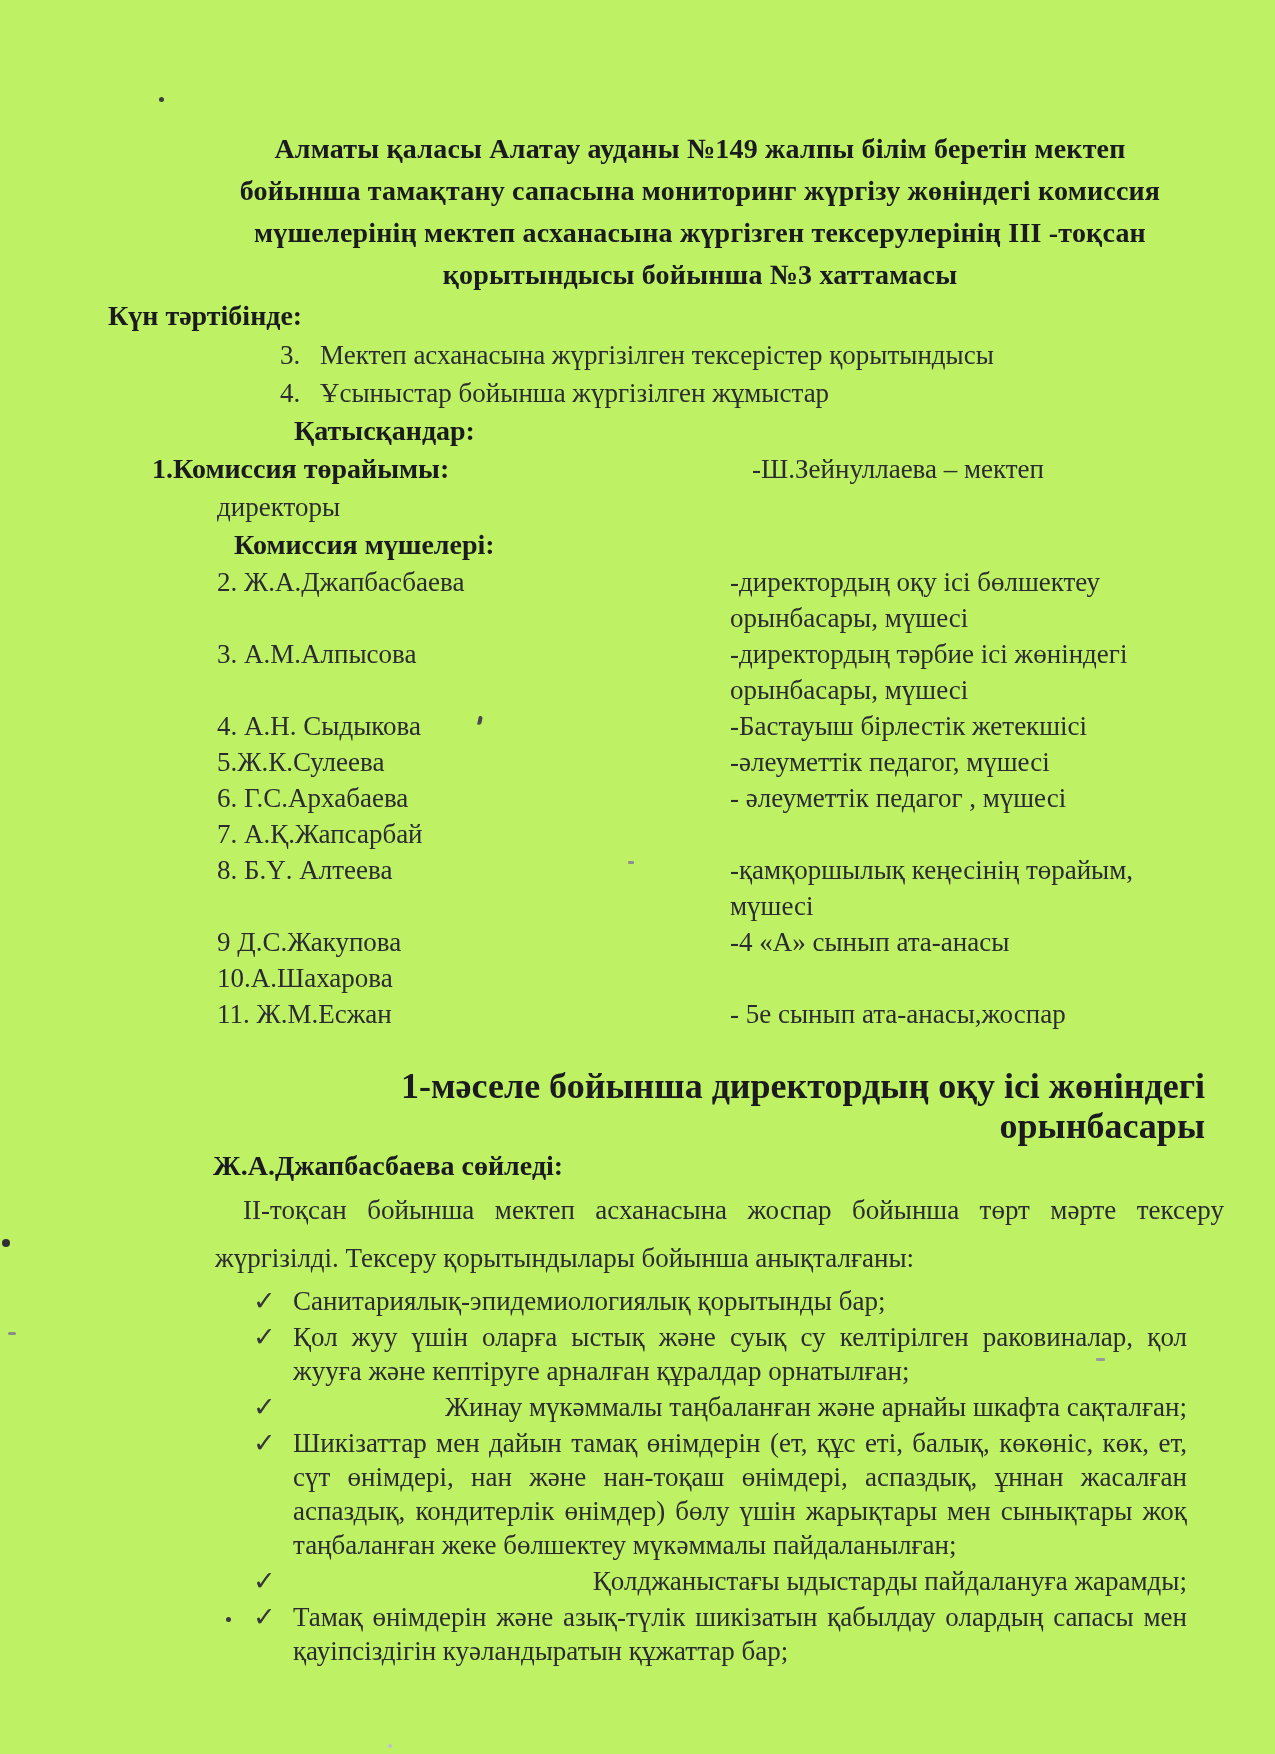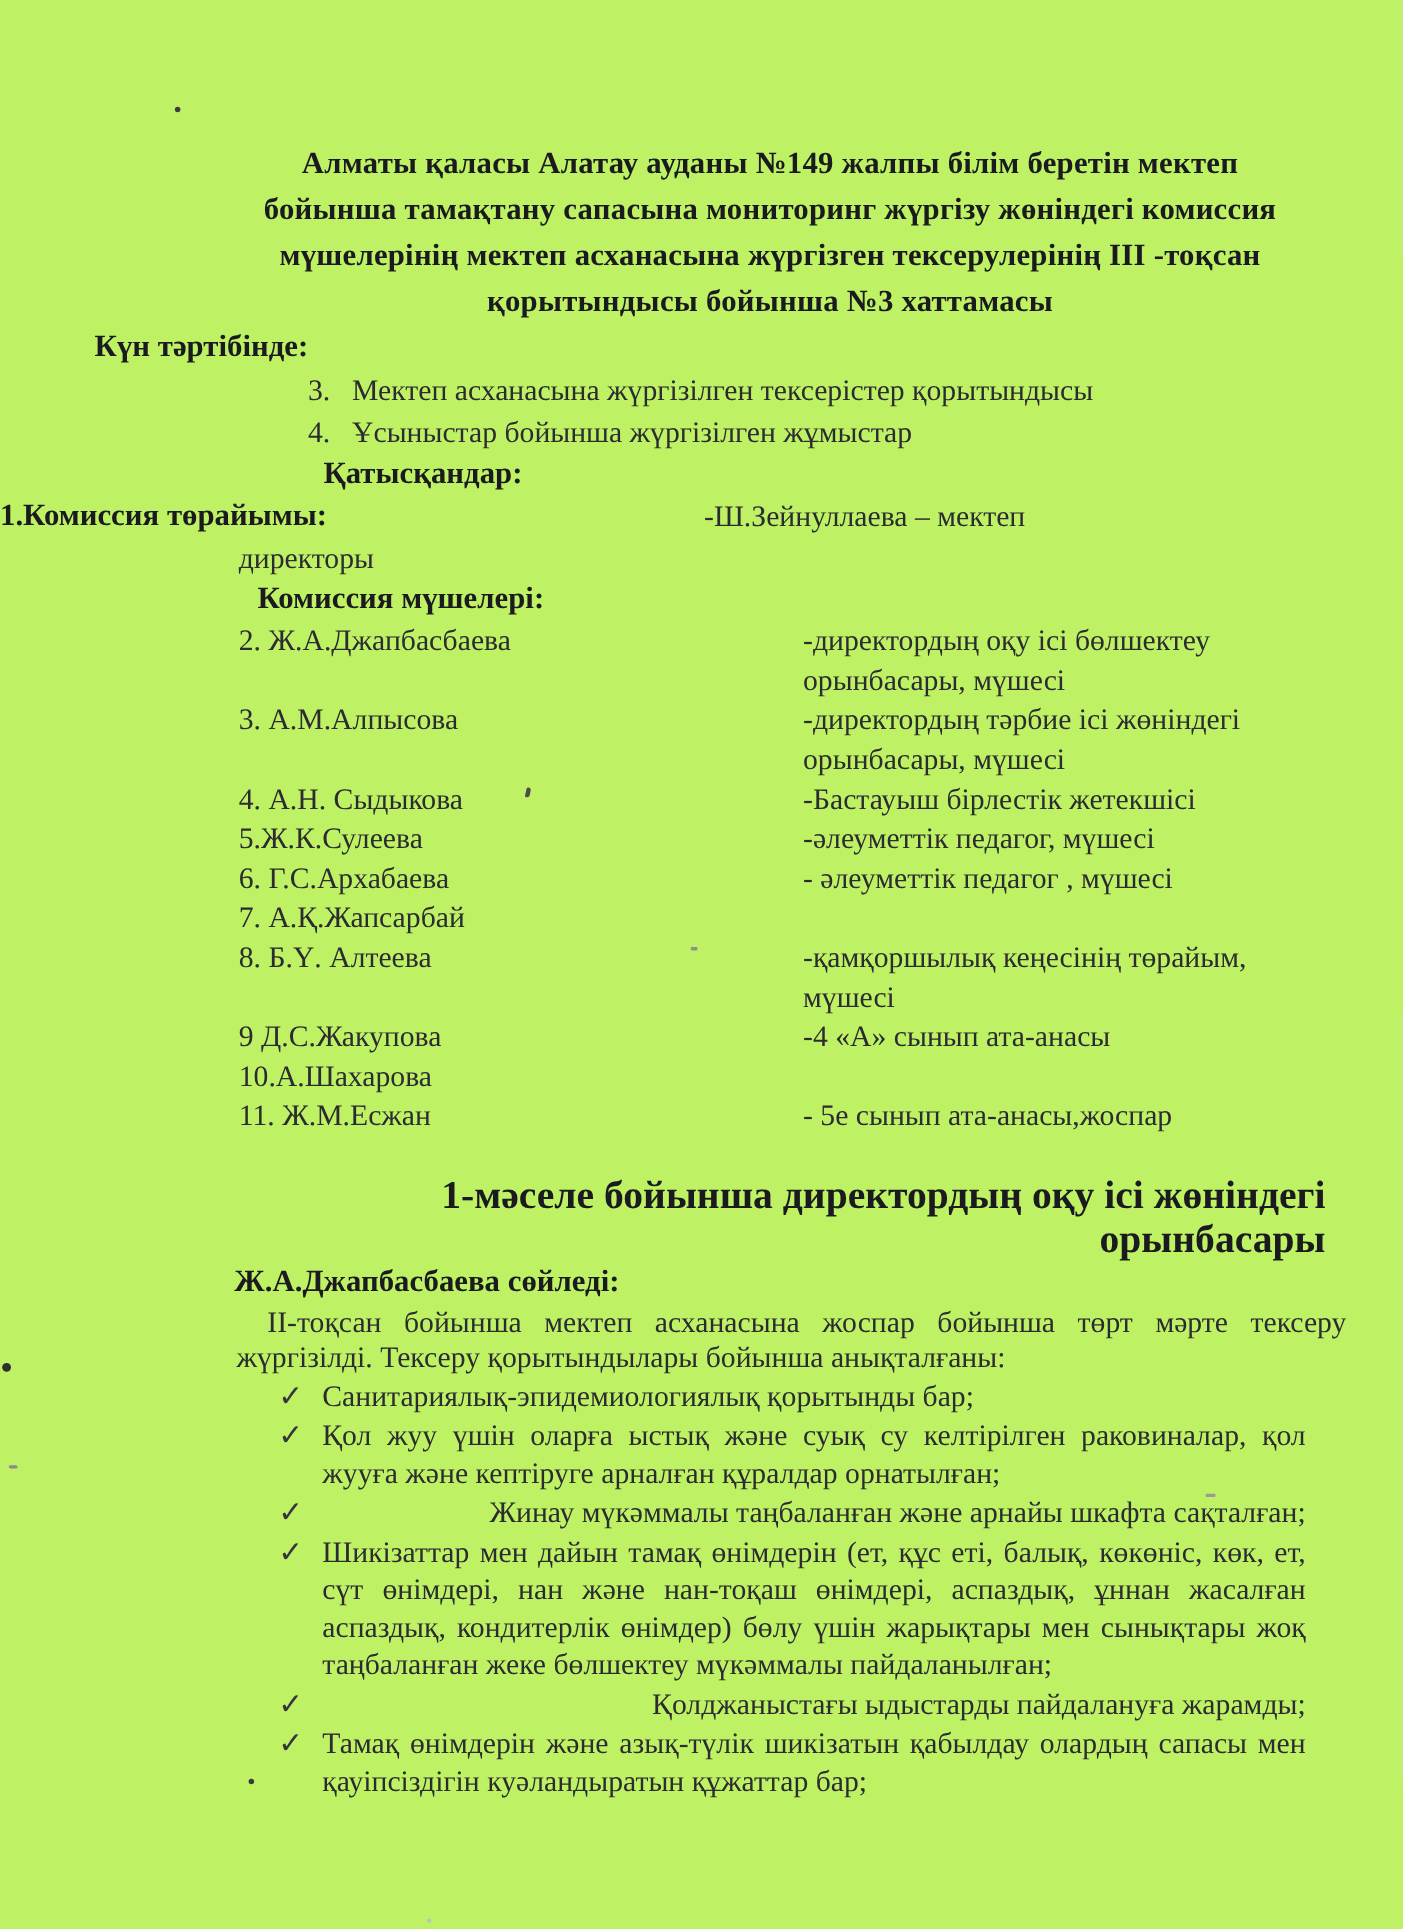--- a/index.html
+++ b/index.html
@@ -20,27 +20,27 @@
     margin:128px 0 0 195px;
     width:1010px;
     text-align:center;
     font-weight:bold;
     color:#1a1a1f;
     font-size:28px;
     line-height:42px;
     letter-spacing:0.2px;
   }
 
-  .agenda-heading { margin-left:86px; line-height:40px; font-size:28px; }
+  .agenda-heading { margin-left:108px; line-height:40px; font-size:28px; }
   .agenda-item { margin-left:280px; line-height:38px; }
   .agenda-item .num { display:inline-block; min-width:40px; }
 
   .participants-heading { margin-left:294px; line-height:38px; font-size:28px; }
 
-  .chair-row { display:flex; line-height:38px;gap:40px; }
+  .chair-row { margin-left:152px; display:flex; line-height:38px; }
   .chair-label { flex:0 0 600px; font-size:28px; }
   .chair-cont { margin-left:217px; line-height:38px; }
 
   .members-heading { margin-left:234px; line-height:38px; font-size:28px; }
 
   .member-row {
     margin-left:217px;
     display:grid;
     grid-template-columns:513px auto;
     line-height:36px;
@@ -53,21 +53,21 @@
     text-align:right;
     line-height:40px;
     font-size:36px;
   }
   .speaker { margin-left:213px; line-height:40px; font-size:28px; }
 
   .para {
     margin:0 51px 0 215px;
     text-align:justify;
     text-indent:28px;
-    line-height:32px;
+    line-height:48px;
   }
 
   .bullets { margin-top:2px; }
   .bullet {
     margin:2px 88px 0 253px;
     display:flex;
     line-height:34px;
   }
   .bullet .check { flex:0 0 40px; color:#35353b; }
   .bullet .b-text { flex:1; text-align:justify; }

